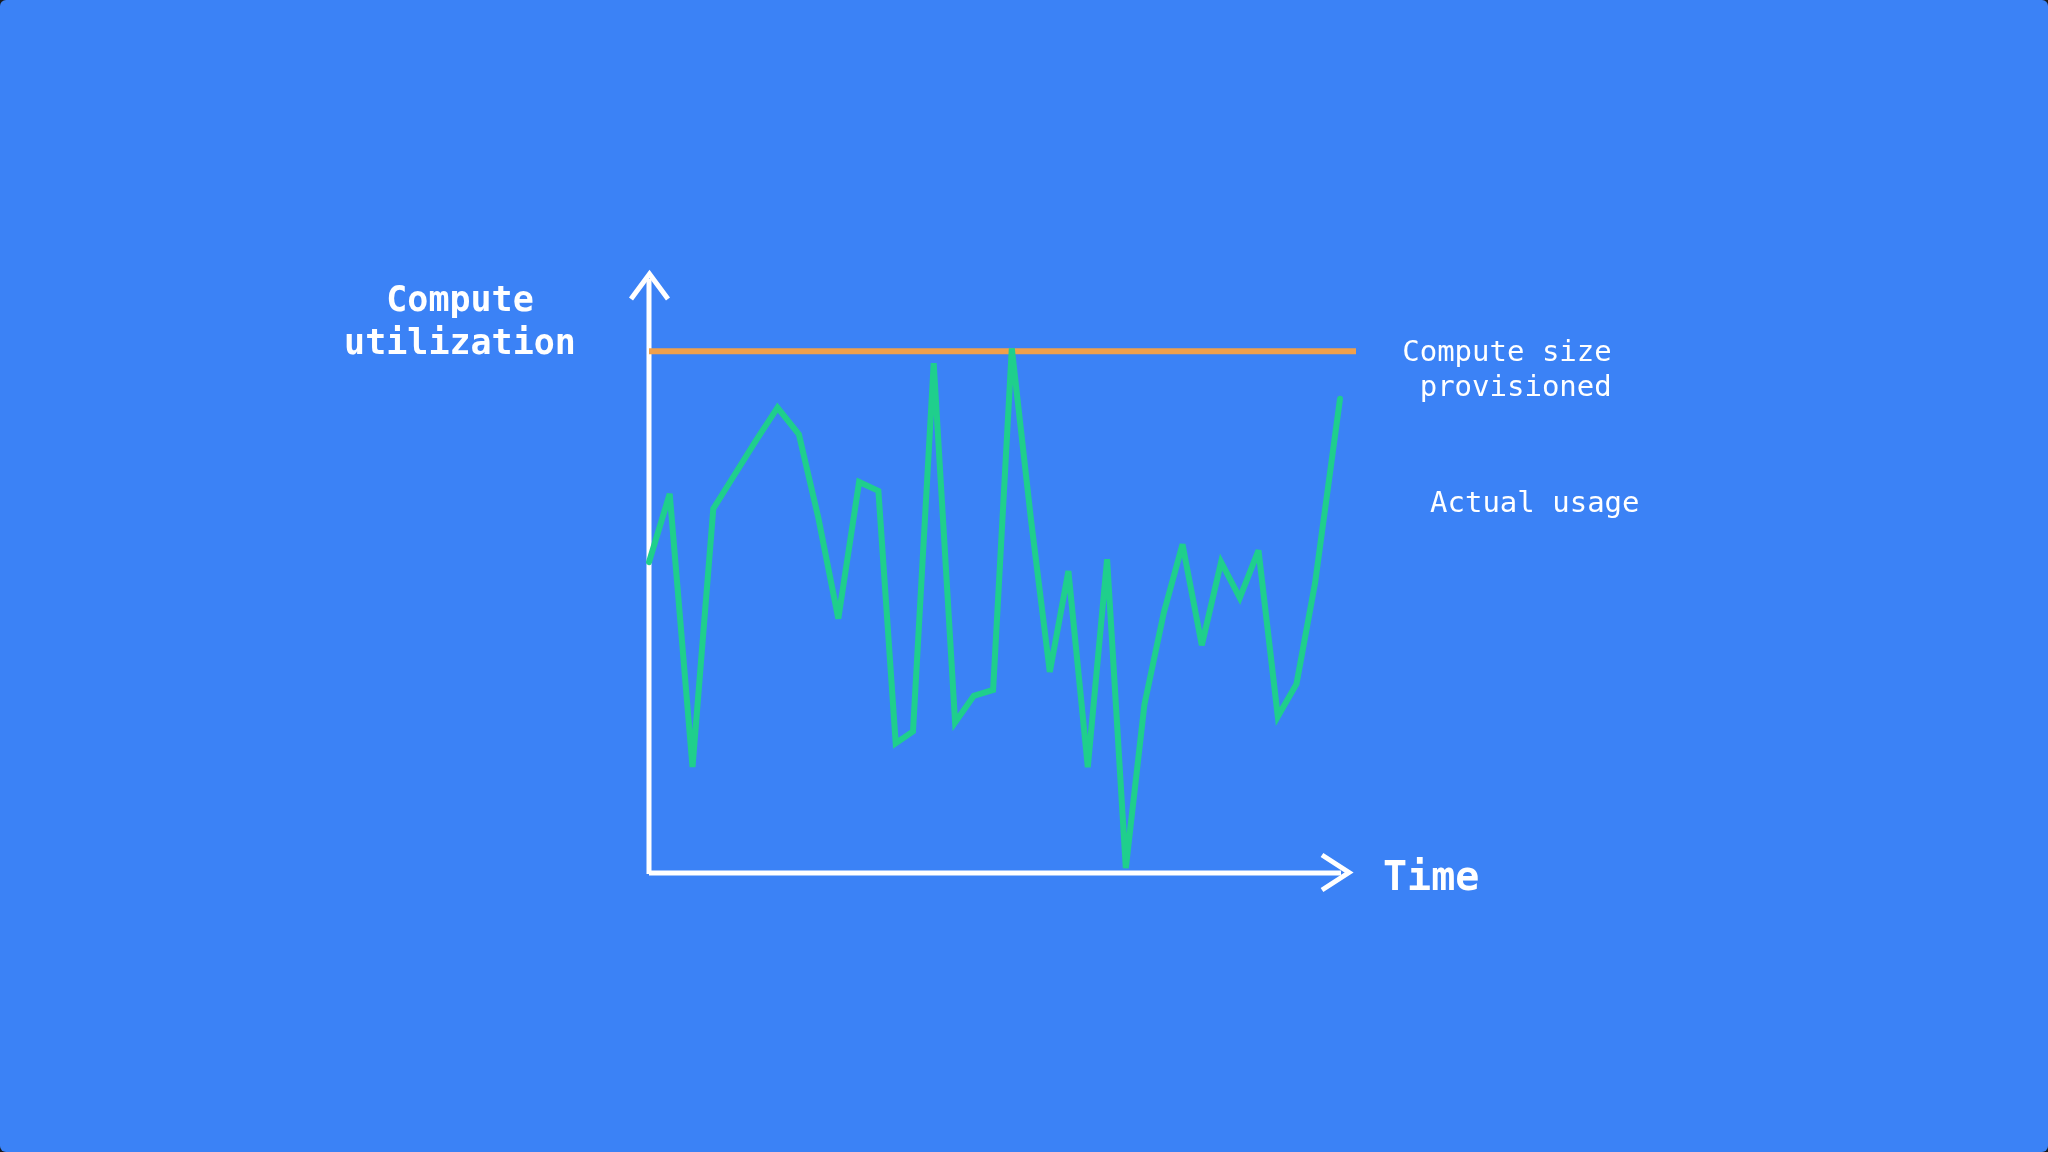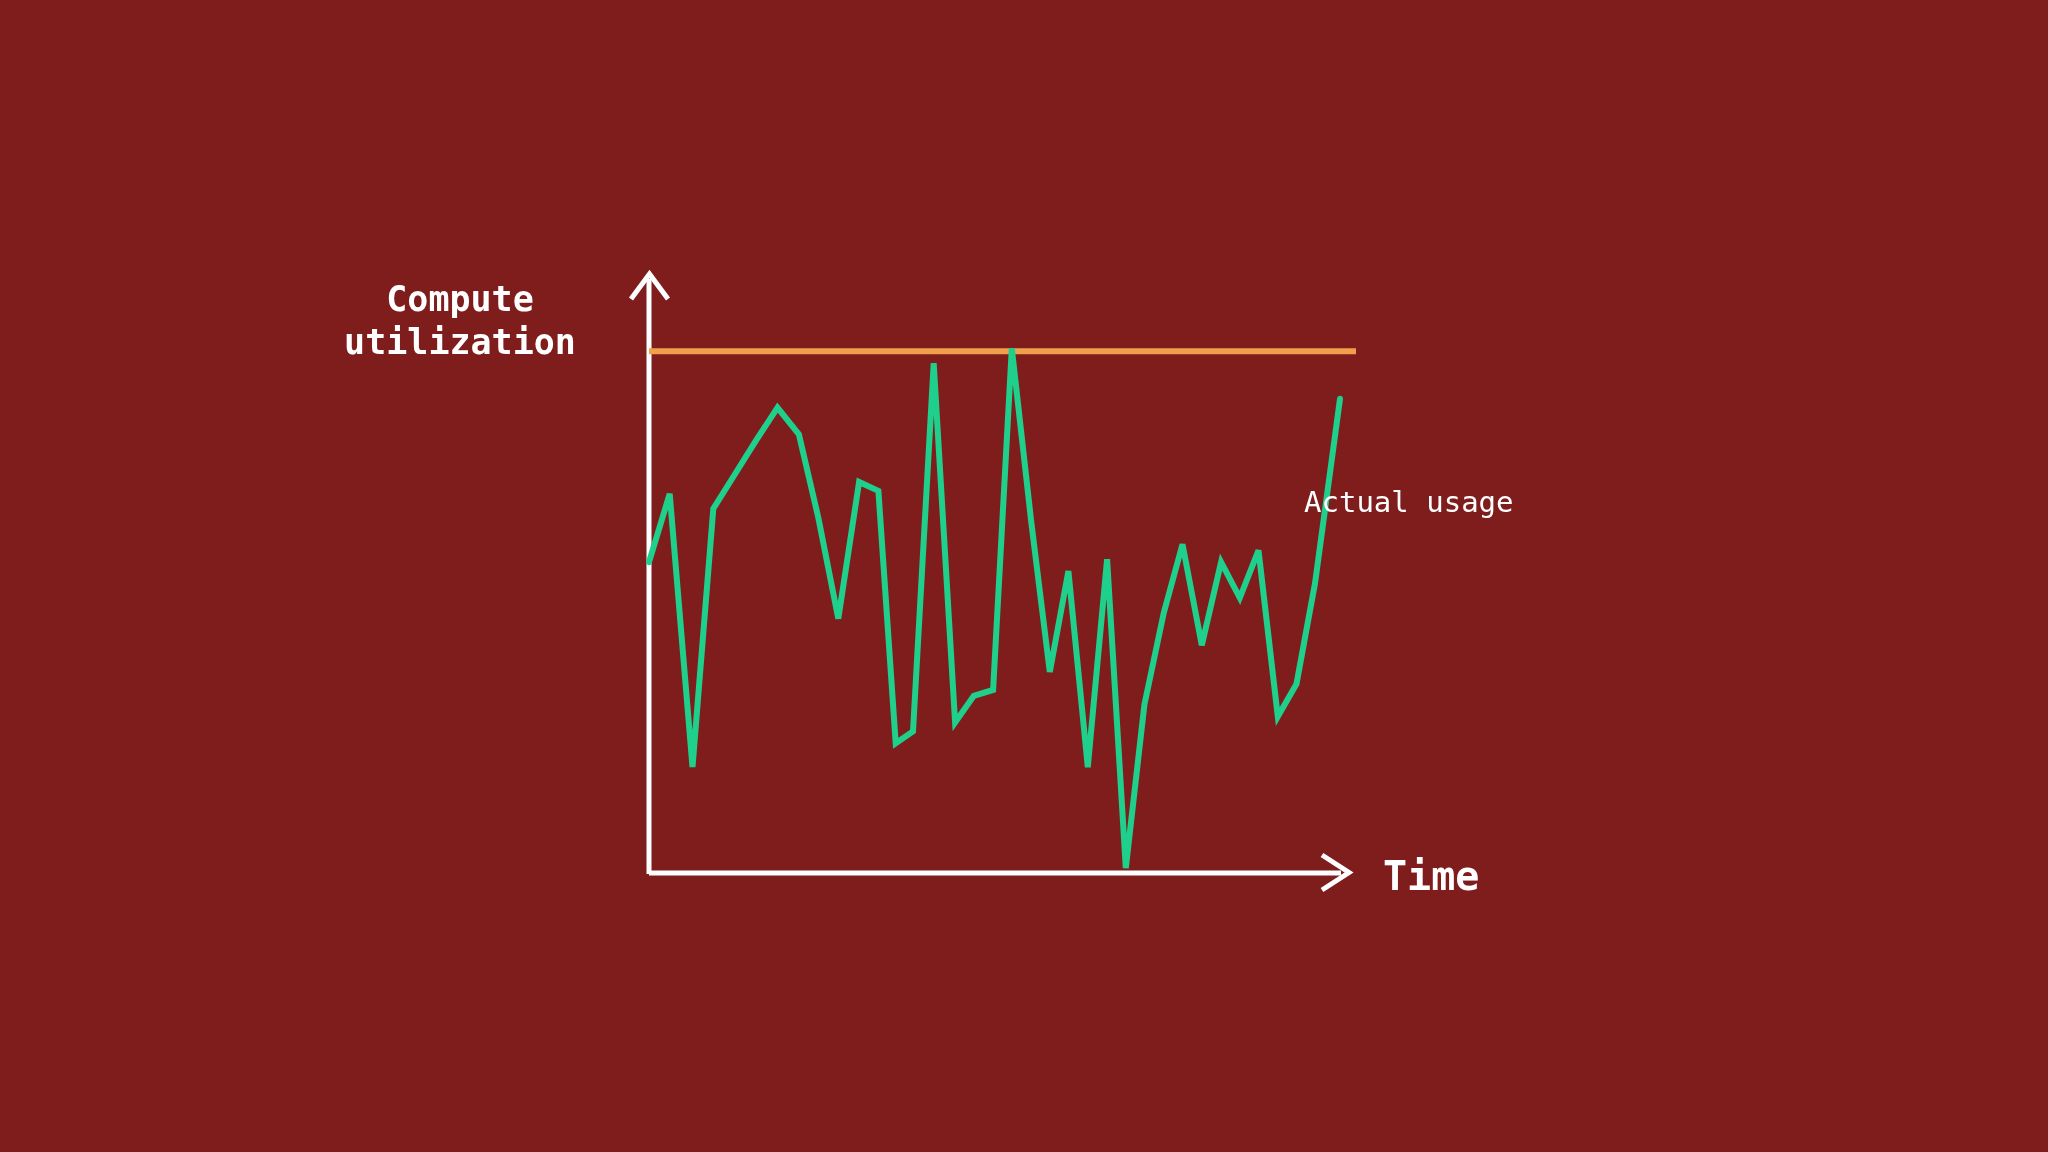--- a/index.html
+++ b/index.html
@@ -55,30 +55,30 @@
   }
   #legend-provisioned {
     left: 1382px;
     top: 334px;
     font-size: 29px;
     font-weight: normal;
     text-align: center;
     width: 250px;
   }
   #legend-actual {
-    left: 1304px;
+    left: 1430px;
     top: 485px;
     font-size: 29px;
     font-weight: normal;
   }
 </style>
 </head>
 <body>
 
-<div id="stage" style="background: #7f1d1d;">
+<div id="stage" style="background: #3b82f6; border-radius: 6px;">
 
   <svg id="chart-svg" viewBox="0 0 2048 1152" xmlns="http://www.w3.org/2000/svg">
 
     <g>
       <line x1="649" y1="874" x2="649" y2="279" stroke="#ffffff" stroke-width="5" stroke-linecap="butt"></line>
       <polyline points="631,299 649.5,274 668,299" fill="none" stroke="#ffffff" stroke-width="5" stroke-linejoin="miter" stroke-linecap="butt"></polyline>
     </g>
 
     <g>
       <line x1="649" y1="873" x2="1341" y2="873" stroke="#ffffff" stroke-width="5" stroke-linecap="butt"></line>
@@ -88,16 +88,18 @@
     <line id="provisioned-line" x1="649" y1="351.3" x2="1356" y2="351.3" stroke="#f0a04b" stroke-width="6" stroke-linecap="butt"></line>
 
     <polyline id="usage-line" points="649.0,562.1 669.7,493.8 692.5,767.1 713.3,508.7 731.9,479.0 756.1,440.4 777.5,407.7 798.9,434.4 818.3,517.6 838.3,618.6 859.1,482.0 878.4,490.9 895.7,743.3 913.0,731.4 933.7,363.2 955.1,722.5 973.8,695.8 993.1,689.9 1011.8,348.3 1031.1,520.6 1049.8,672.0 1068.4,571.1 1087.8,767.1 1107.1,559.2 1125.8,868.1 1144.4,704.7 1163.8,612.6 1182.5,544.3 1201.8,645.3 1221.1,562.1 1239.8,597.8 1258.5,550.3 1277.8,716.6 1296.5,683.9 1315.1,582.9 1340.0,398.8" fill="none" stroke="#1fcf8c" stroke-width="6" stroke-linejoin="miter" stroke-linecap="round"></polyline>
   </svg>
 
   <div class="txt-label" id="y-axis-title">Compute
 utilization</div>
 
   <div class="txt-label" id="x-axis-title">Time</div>
 
+  <div class="txt-label" id="legend-provisioned">Compute size
+ provisioned</div>
 
   <div class="txt-label" id="legend-actual">Actual usage</div>
 
 </div>
 
 </body></html>

